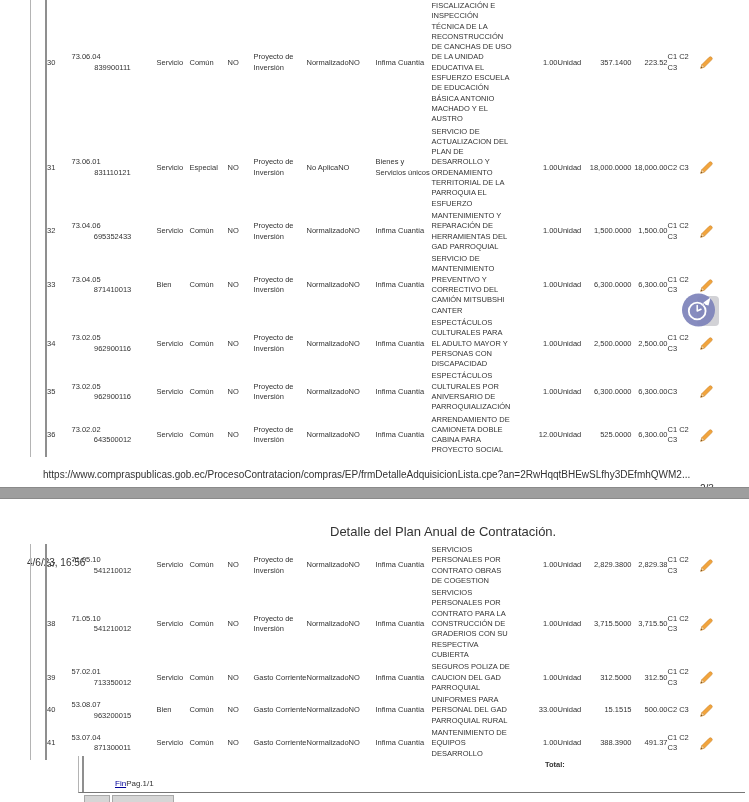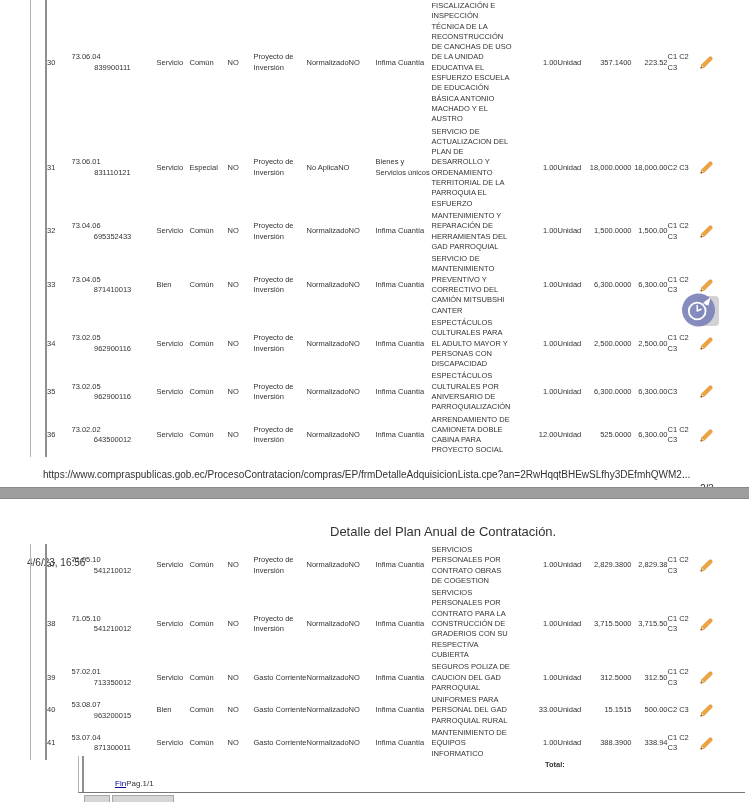--- a/index.html
+++ b/index.html
@@ -422,25 +422,25 @@
           <td class="c-reg">Común</td>
           <td class="c-flag">NO</td>
           <td class="c-fuente">Gasto Corriente</td>
           <td class="c-proc">
             <div class="proc-wrap">
               <span>Normalizado</span>
               <span>NO</span>
             </div>
           </td>
           <td class="c-compra">Infima Cuantía</td>
-          <td class="c-desc">MANTENIMIENTO DE EQUIPOS INFORMATICO</td>
+          <td class="c-desc">MANTENIMIENTO DE EQUIPOS DESARROLLO</td>
           <td class="c-cant">1.00</td>
           <td class="c-unidad">Unidad</td>
           <td class="c-cu">388.3900</td>
-          <td class="c-ct">338.94</td>
+          <td class="c-ct">491.37</td>
           <td class="c-cuat">C1 C2 C3</td>
           <td class="c-edit"><span><svg width="17" height="17" viewBox="0 0 20 20">
                 <path d="M3.2 16.8 L4.6 12.4 L13.1 3.9 Q14.6 2.4 16.1 3.9 Q17.6 5.4 16.1 6.9 L7.6 15.4 Z" fill="#F2A43C" stroke="#C9822A" stroke-width="0.7"></path>
                 <path d="M3.2 16.8 L4.6 12.4 L7.6 15.4 Z" fill="#F6D7A8" stroke="#C9822A" stroke-width="0.5"></path>
                 <path d="M3.2 16.8 L3.9 14.7 L5.2 16 Z" fill="#6b4a1c"></path>
               </svg></span></td>
         </tr>
       </tbody>
   </table>
 </div>

